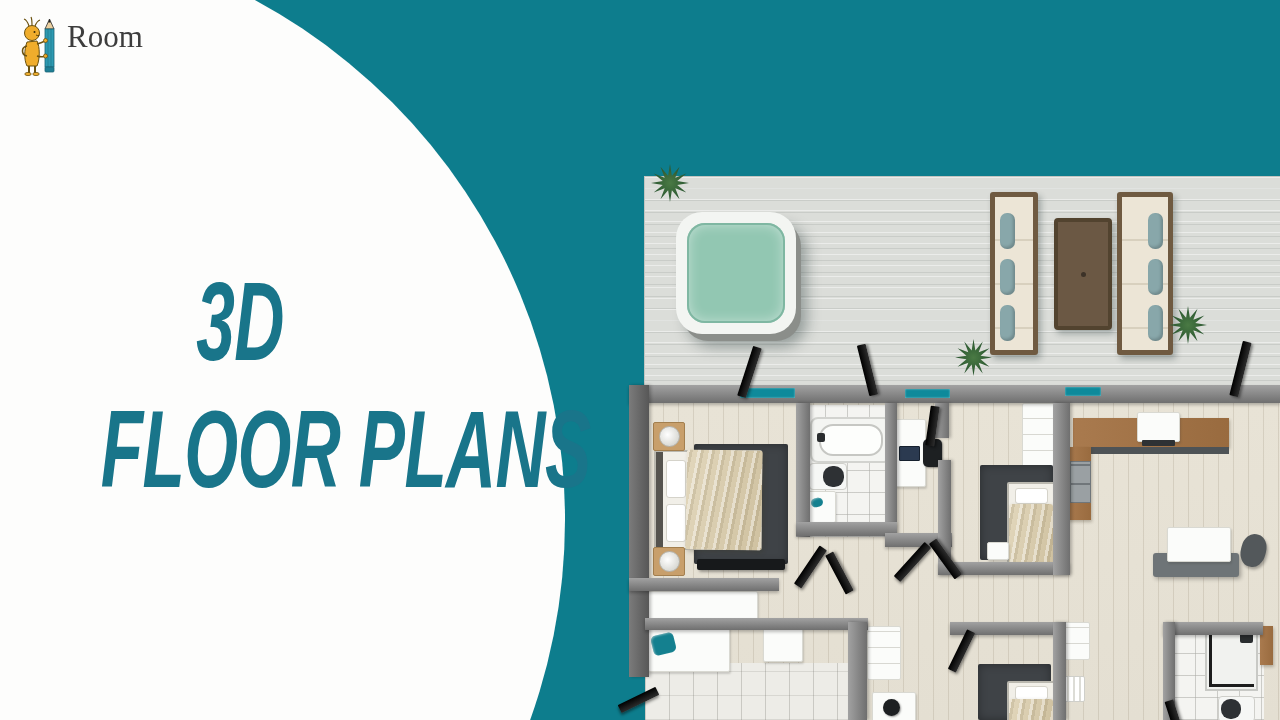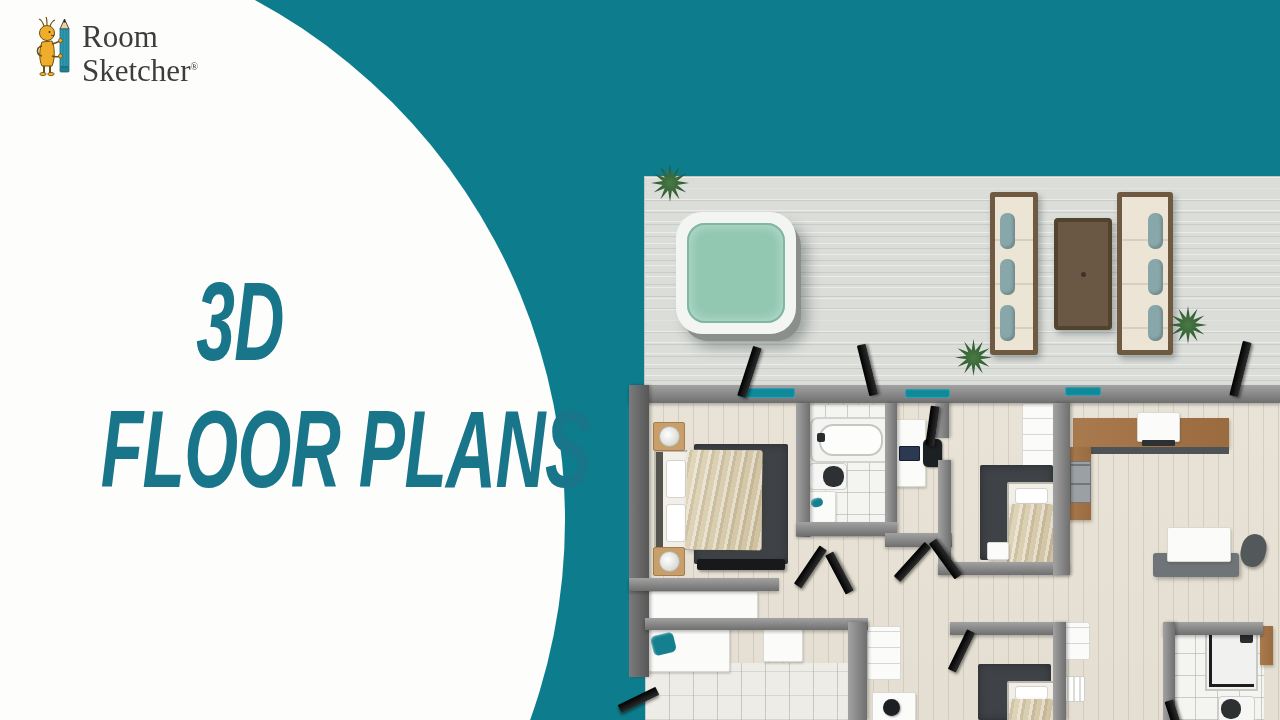--- a/index.html
+++ b/index.html
@@ -94,21 +94,21 @@
 
   
   #curve{position:absolute;left:-617px;top:-71px;width:1182px;height:1182px;
      border-radius:50%;background:var(--white-backdrop)}
   .hl{position:absolute;color:var(--headline-teal);white-space:nowrap;text-align:center;
      font-style:italic;font-weight:700;line-height:1;letter-spacing:-1px;
      font-family:"Liberation Sans",sans-serif}
   #hl1{left:0;top:266px;width:480px;font-size:112px;transform:scaleX(.62)}
   #hl2{left:0;top:394px;width:545px;font-size:110px;transform:scaleX(.63)}
 
-  #logo{position:absolute;left:35px;top:16px;width:230px;height:70px}
+  #logo{position:absolute;left:20px;top:16px;width:230px;height:70px}
   #logo svg{position:absolute;left:0;top:0}
   #logotext{position:absolute;left:47px;top:6px;color:var(--logo-text-gray);
      font-family:"Liberation Serif","DejaVu Serif",serif;font-size:31px;line-height:30px}
   #logotext sup{font-size:10px;vertical-align:super}
 </style>
 </head>
 <body>
 
 <div id="stage">
 
@@ -274,17 +274,16 @@
       <path d="M17,28 C21,27 23,26 25,25" fill="none" stroke="#6b5210" stroke-width="1.6"></path>
       <circle cx="25.5" cy="24.5" r="2" fill="#f0ad2c" stroke="#6b5210" stroke-width="0.8"></circle>
       <path d="M17,40 C20,41 22,41 24,40.5" fill="none" stroke="#6b5210" stroke-width="1.6"></path>
       <circle cx="25.5" cy="40" r="2" fill="#f0ad2c" stroke="#6b5210" stroke-width="0.8"></circle>
       <path d="M9,50 L9,57 M15,50 L15,57" stroke="#6b5210" stroke-width="2"></path>
       <ellipse cx="8" cy="58" rx="3.2" ry="1.6" fill="#f0ad2c" stroke="#6b5210" stroke-width="0.8"></ellipse>
       <ellipse cx="16" cy="58" rx="3.2" ry="1.6" fill="#f0ad2c" stroke="#6b5210" stroke-width="0.8"></ellipse>
     </svg>
     <div id="logotext">
       <div>Room</div>
-      <div><span>Sketcher</span><sup>®</sup></div>
     </div>
   </div>
 
 </div>
 
 </body></html>

